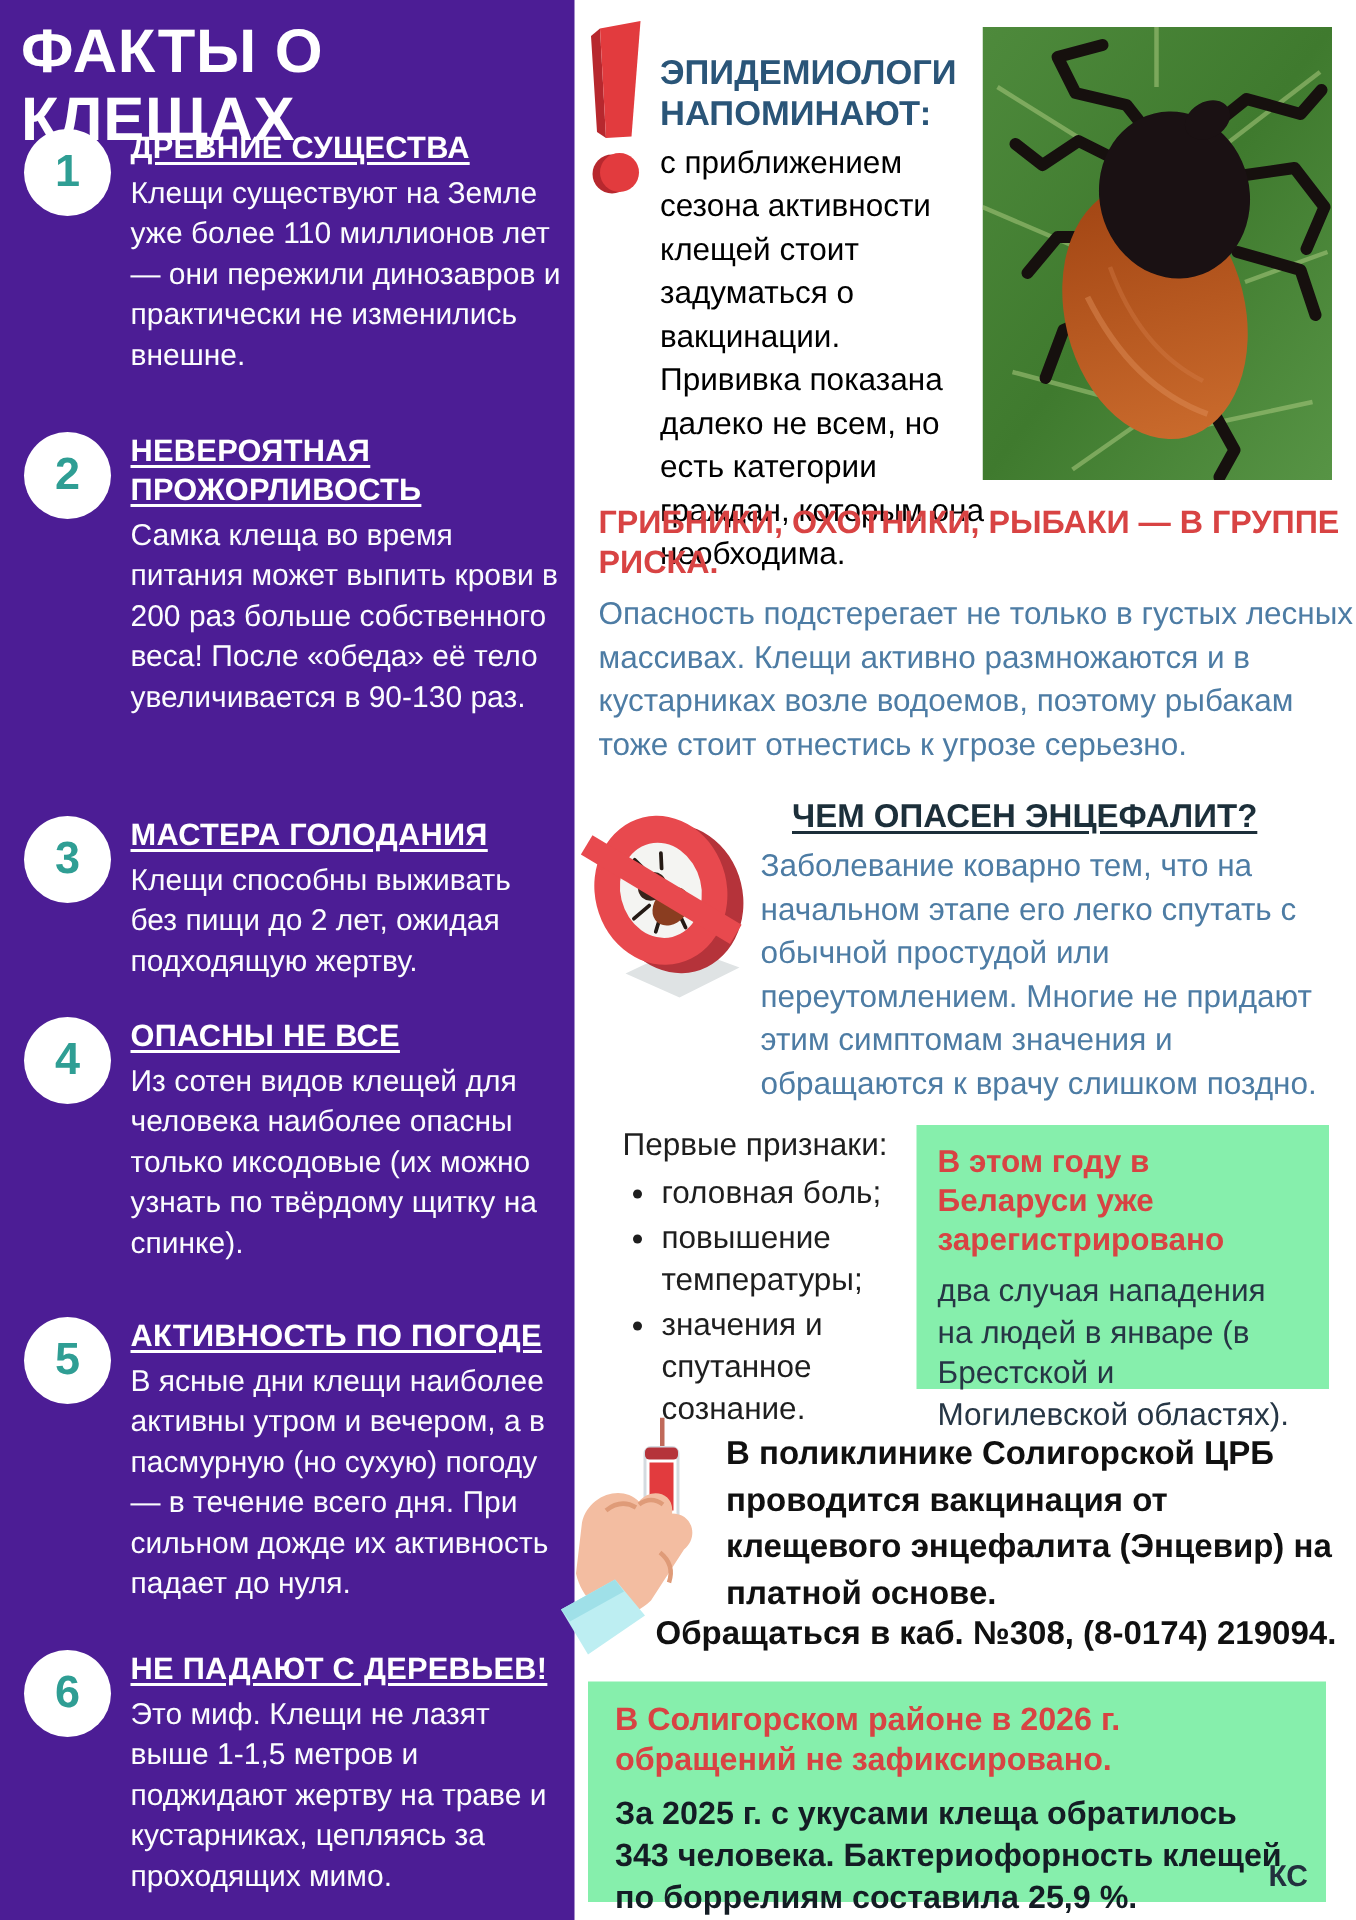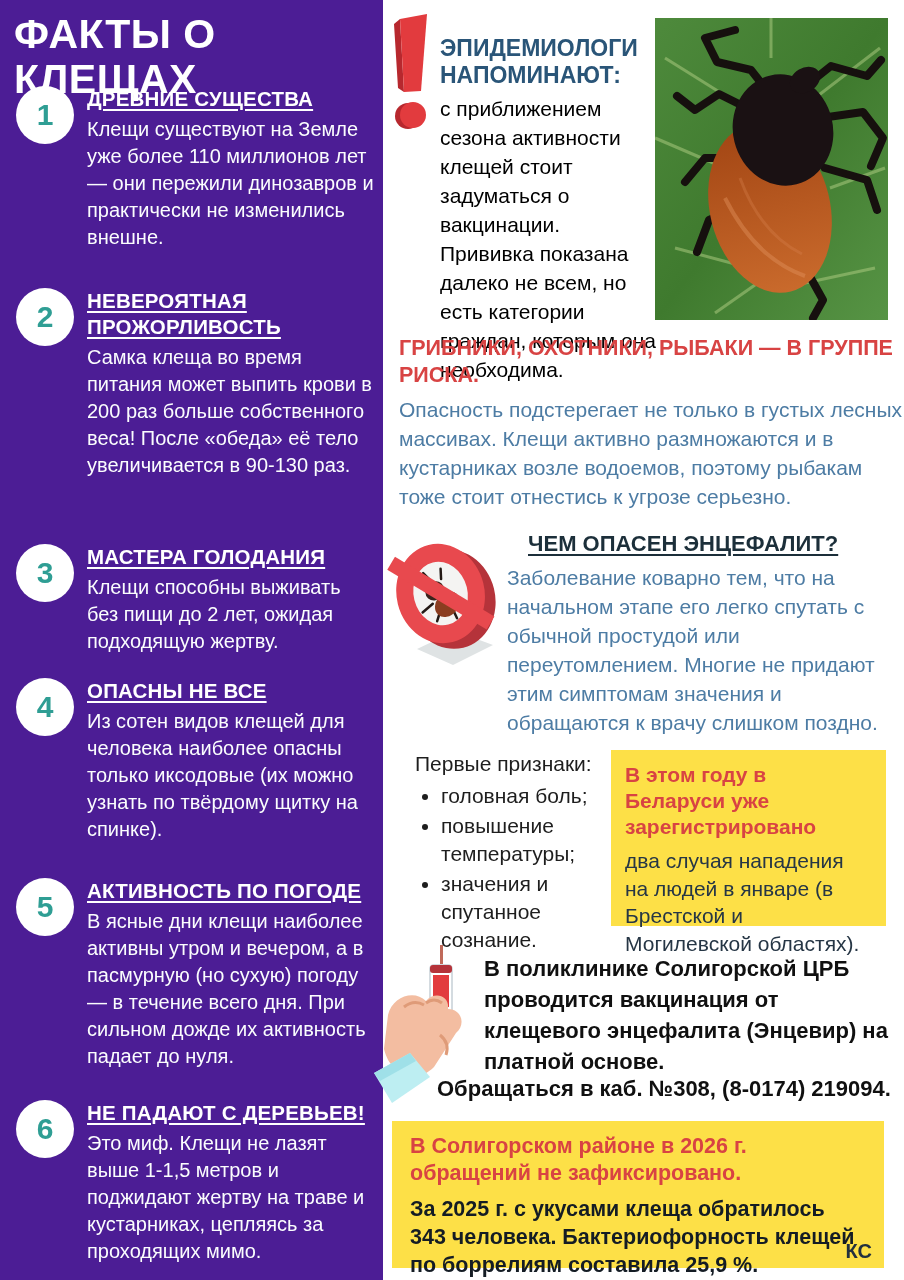--- a/index.html
+++ b/index.html
@@ -32,21 +32,21 @@
   .ence{left:507px;top:531px;width:396px;}
   .ence-title{font-size:22px;font-weight:800;color:#1c2f3a;line-height:26px;
     text-decoration:underline;text-underline-offset:3px;margin-left:21px;}
   .ence-body{margin-top:6px;font-size:21px;line-height:29px;color:#4d7ca4;}
 
   .signs{left:399px;top:750px;width:206px;color:#1e1e1e;margin-left:16px;}
   .signs-title{font-size:21px;line-height:28px;font-weight:500;}
   .signs-list{margin:4px 0 0 0;padding-left:26px;}
   .signs-list li{font-size:21px;line-height:28px;margin-bottom:2px;}
 
-  .blue-box{background:#fde047;}
+  .blue-box{background:#86efac;}
   .box1{left:611px;top:750px;width:247px;height:152px;padding:12px 14px;}
   .box-highlight{font-size:21px;font-weight:800;color:#d84343;line-height:26px;}
   .box1-body{margin-top:7px;font-size:21px;line-height:27.5px;color:#263645;}
 
   .vacc{left:484px;top:953px;width:410px;}
   .vacc-text{font-size:22px;font-weight:800;color:#101010;line-height:31px;}
   .vacc-contact{left:437px;top:1076px;width:462px;font-size:22px;font-weight:800;color:#101010;}
 
   .box2{left:392px;top:1121px;width:456px;height:123px;padding:12px 18px;}
   .box2-highlight{font-size:21.5px;font-weight:800;color:#d84343;line-height:27px;}

